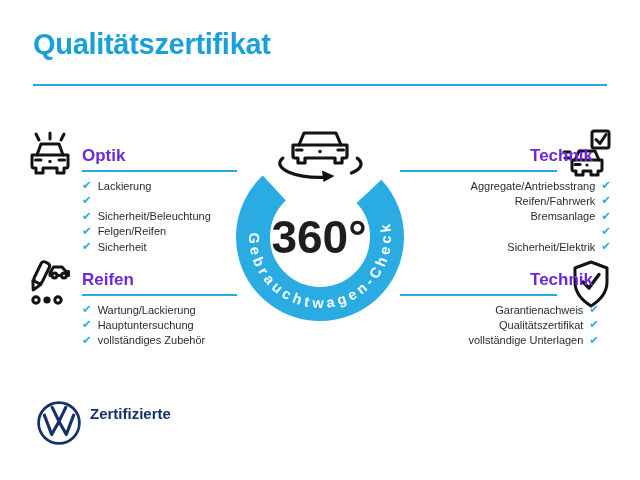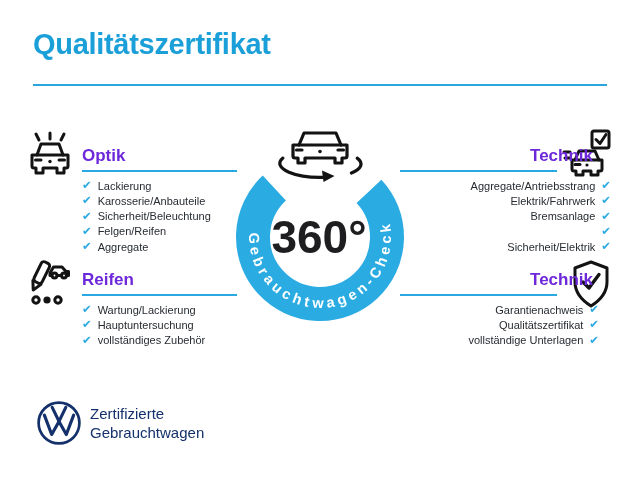--- a/index.html
+++ b/index.html
@@ -14,21 +14,21 @@
   }
   .rule{height:2px;background:#29a9e2;}
   .top-rule{left:33px;top:84px;width:574px;}
   .sec-title{font-size:17px;font-weight:700;color:#6d28d9;}
   .sec-title.rt{text-align:right;}
   .list{display:flex;flex-direction:column;}
   .item{display:flex;align-items:center;gap:6px;height:11px;margin-bottom:4.3px;
         font-size:11px;color:#272c32;white-space:nowrap;}
   .list.rt .item{justify-content:flex-end;}
   .chk{color:#29a9e2;font-weight:700;font-size:11.5px;line-height:11px;}
-  .brand-text{left:90px;top:404px;font-size:15px;line-height:19px;font-weight:400;color:#14316b;}
+  .brand-text{left:90px;top:404px;font-size:15px;line-height:19px;font-weight:700;color:#14316b;}
   svg{display:block;}
 </style>
 </head>
 <body>
 
 <div class="stage">
 
   <div class="abs page-title">Qualitätszertifikat</div>
   <div class="abs rule top-rule" style="background:#2aa5de;"></div>
 
@@ -45,33 +45,32 @@
 
   <div class="abs sec-title" style="left:82px;top:146px;">Optik</div>
   <div class="abs rule" style="left:82px;top:170px;width:155px;"></div>
   <div class="abs list" style="left:82px;top:180px;">
     <div class="item">
       <span class="chk">✔</span>
       <span>Lackierung</span>
     </div>
     <div class="item">
       <span class="chk">✔</span>
-      <span>Karosserie/Anbauteile</span>
     </div>
     <div class="item">
       <span class="chk">✔</span>
       <span>Sicherheit/Beleuchtung</span>
     </div>
     <div class="item">
       <span class="chk">✔</span>
       <span>Felgen/Reifen</span>
     </div>
     <div class="item">
       <span class="chk">✔</span>
-      <span>Aggregate</span>
+      <span>Sicherheit</span>
     </div>
   </div>
 
   <svg class="abs" style="left:24px;top:258px;" width="48" height="50" viewBox="0 0 48 50" fill="none" stroke="#131313" stroke-width="3" stroke-linecap="round" stroke-linejoin="round">
     <g transform="rotate(26 16 17)">
       <rect x="12" y="3" width="9" height="22" rx="3"></rect>
       <path d="M12 25 L16.5 33.5 L21 25"></path>
     </g>
     <path d="M26 15 L29.5 9 H38 L42 13.5 H44.5 V17.5 H26 Z"></path>
     <circle cx="30.5" cy="17.5" r="2.4" fill="#fff"></circle>
@@ -110,21 +109,21 @@
   </svg>
 
   <div class="abs sec-title rt" style="right:83px;top:146px;">Technik</div>
   <div class="abs rule" style="left:400px;top:170px;width:157px;"></div>
   <div class="abs list rt" style="right:65px;top:180px;width:200px;">
     <div class="item">
       <span>Aggregate/Antriebsstrang</span>
       <span class="chk">✔</span>
     </div>
     <div class="item">
-      <span>Elektrik/Fahrwerk</span>
+      <span>Reifen/Fahrwerk</span>
       <span class="chk">✔</span>
     </div>
     <div class="item">
       <span>Bremsanlage</span>
       <span class="chk">✔</span>
     </div>
     <div class="item">
       <span class="chk">✔</span>
     </div>
     <div class="item">
@@ -180,16 +179,15 @@
     </text>
   </svg>
 
   <svg class="abs" style="left:36px;top:400px;" width="46" height="46" viewBox="0 0 44 44" fill="none" stroke="#14316b" stroke-linecap="round" stroke-linejoin="round">
     <circle cx="22" cy="22" r="19.5" stroke-width="2.6"></circle>
     <path d="M15.5 7 L22 20.5 L28.5 7" stroke-width="3"></path>
     <path d="M8 14.5 L15 33 L22 20.5 L29 33 L36 14.5" stroke-width="3"></path>
   </svg>
   <div class="abs brand-text">
     <div>Zertifizierte</div>
-    <div>Gebrauchtwagen</div>
   </div>
 
 </div>
 
 </body></html>

